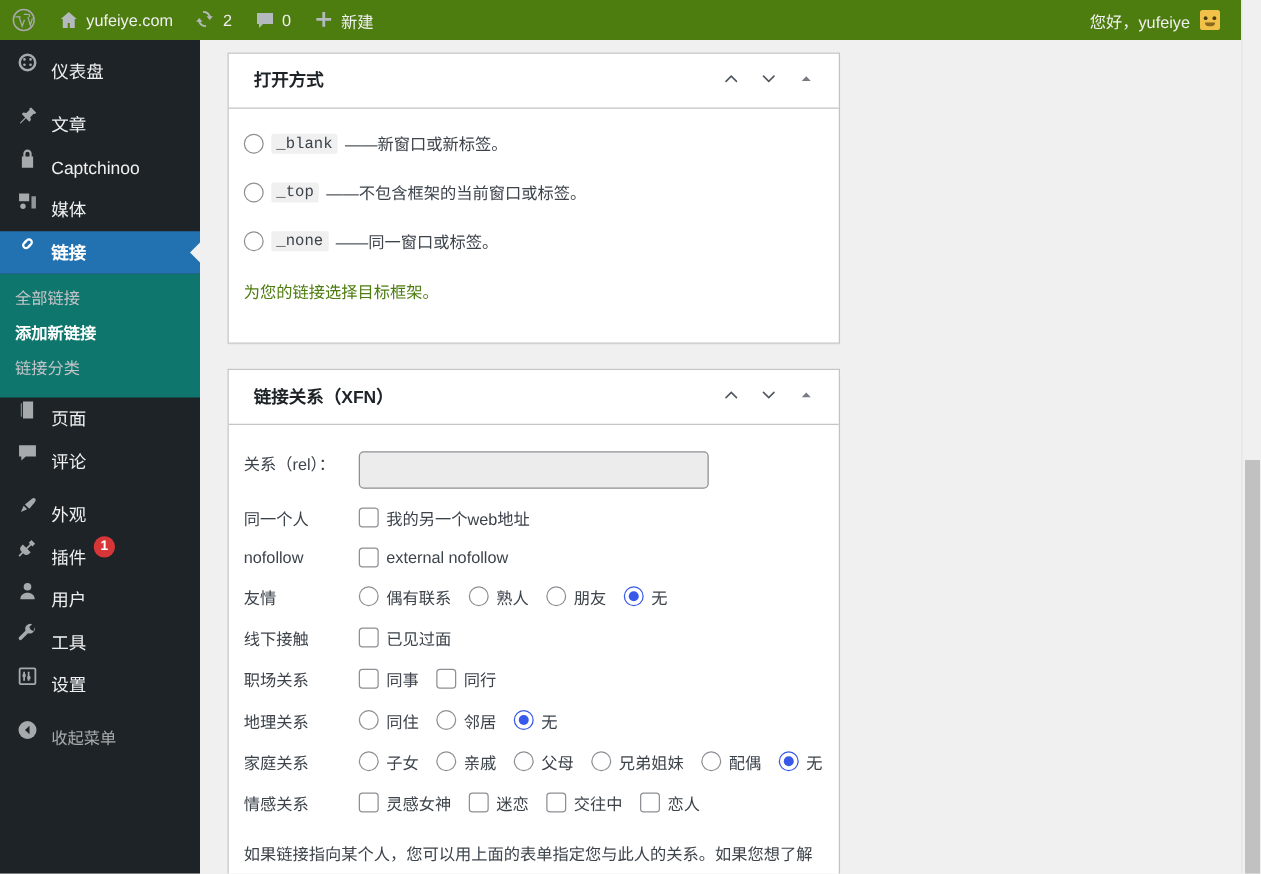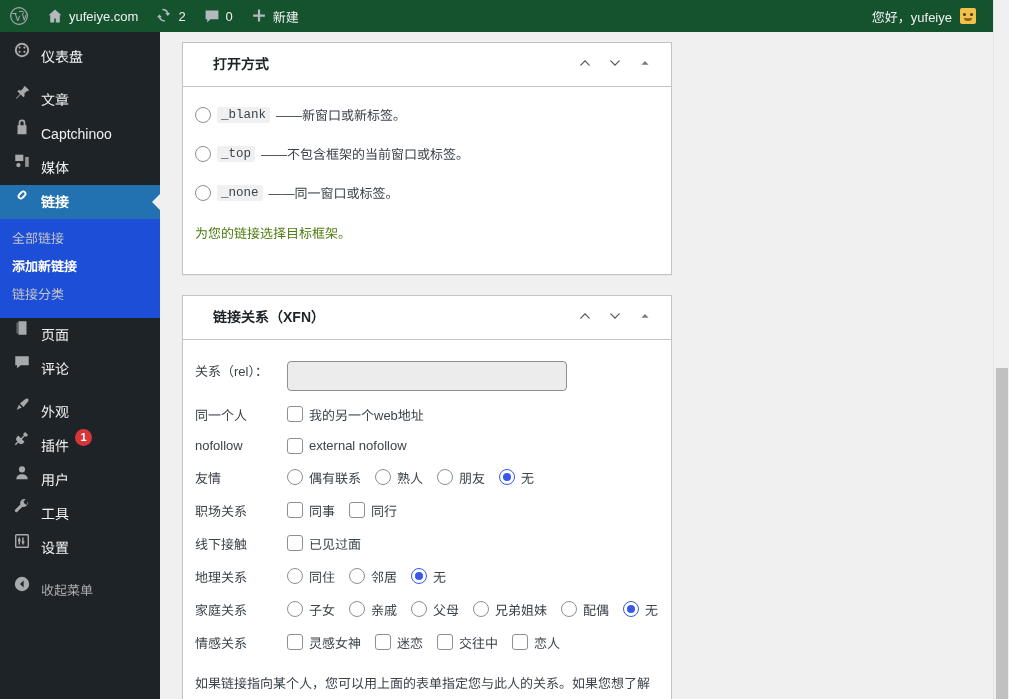--- a/index.html
+++ b/index.html
@@ -12,21 +12,21 @@
     font-family: "Liberation Sans", "DejaVu Sans", sans-serif;
     font-size: 13px;
     color: #3c434a;
   }
   .screen { position: relative; width: 1009px; height: 699px; overflow: hidden; }
 
   
   .adminbar {
     position: absolute; top: 0; left: 0;
     width: 993px; height: 32px;
-    background: #14532d;
+    background: #4d7c0f;
     color: #f0f0f1;
     display: flex; align-items: center;
     font-size: 13px;
     z-index: 20;
   }
   .ab-left { display: flex; align-items: center; height: 32px; }
   .ab-right { margin-left: auto; display: flex; height: 32px; padding-right: 8px; }
   .ab-item {
     display: flex; align-items: center; gap: 6px;
     height: 32px; padding: 0 9px;
@@ -86,21 +86,21 @@
   .menu-item.active::after {
     content: "";
     position: absolute; right: 0; top: 50%;
     transform: translateY(-50%);
     border-style: solid;
     border-width: 8px 8px 8px 0;
     border-color: transparent #f0f0f1 transparent transparent;
   }
   .menu-item.collapse { color: #a7aaad; font-size: 13px; }
   .menu-sep { height: 9px; }
-  .submenu { background: #1d4ed8; padding: 6px 0 9px 0; }
+  .submenu { background: #0f766e; padding: 6px 0 9px 0; }
   .submenu-item {
     display: block;
     padding: 5px 0 5px 12px;
     font-size: 13px;
     color: #c3c4c7;
     line-height: 18px;
     cursor: pointer;
   }
   .submenu-item.current { color: #fff; font-weight: 700; }
   .badge {
@@ -128,21 +128,21 @@
     background: #fff;
     border: 1px solid #c3c4c7;
     box-shadow: 0 1px 1px rgba(0,0,0,.04);
     margin-bottom: 20px;
     width: 490px;
   }
   .postbox-header {
     display: flex; align-items: center;
     border-bottom: 1px solid #c3c4c7;
     height: 44px;
-    padding: 0 12px 0 30px;
+    padding: 0 12px 0 20px;
   }
   .postbox-title {
     font-size: 14px;
     font-weight: 700;
     color: #1d2327;
     line-height: 1.4;
   }
   .postbox-actions { margin-left: auto; display: flex; align-items: center; gap: 2px; }
   .handle-btn {
     width: 28px; height: 28px;
@@ -612,42 +612,42 @@
                     </label>
                     <label class="opt">
                       <input type="radio" class="radio" name="xfn_friendship" checked="" style="">
                       <span>无</span>
                     </label>
                   </div>
                 </td>
               </tr>
 
               <tr>
+                <th>线下接触</th>
+                <td>
+                  <div class="opt-list">
+                    <label class="opt">
+                      <input type="checkbox" class="checkbox" style="">
+                      <span>已见过面</span>
+                    </label>
+                  </div>
+                </td>
+              </tr>
+
+              <tr>
                 <th>职场关系</th>
                 <td>
                   <div class="opt-list">
                     <label class="opt">
                       <input type="checkbox" class="checkbox" style="">
                       <span>同事</span>
                     </label>
                     <label class="opt">
                       <input type="checkbox" class="checkbox" style="">
                       <span>同行</span>
-                    </label>
-                  </div>
-                </td>
-              </tr>
-
-              <tr>
-                <th>线下接触</th>
-                <td>
-                  <div class="opt-list">
-                    <label class="opt">
-                      <input type="checkbox" class="checkbox" style="">
-                      <span>已见过面</span>
                     </label>
                   </div>
                 </td>
               </tr>
 
               <tr>
                 <th>地理关系</th>
                 <td>
                   <div class="opt-list">
                     <label class="opt">

